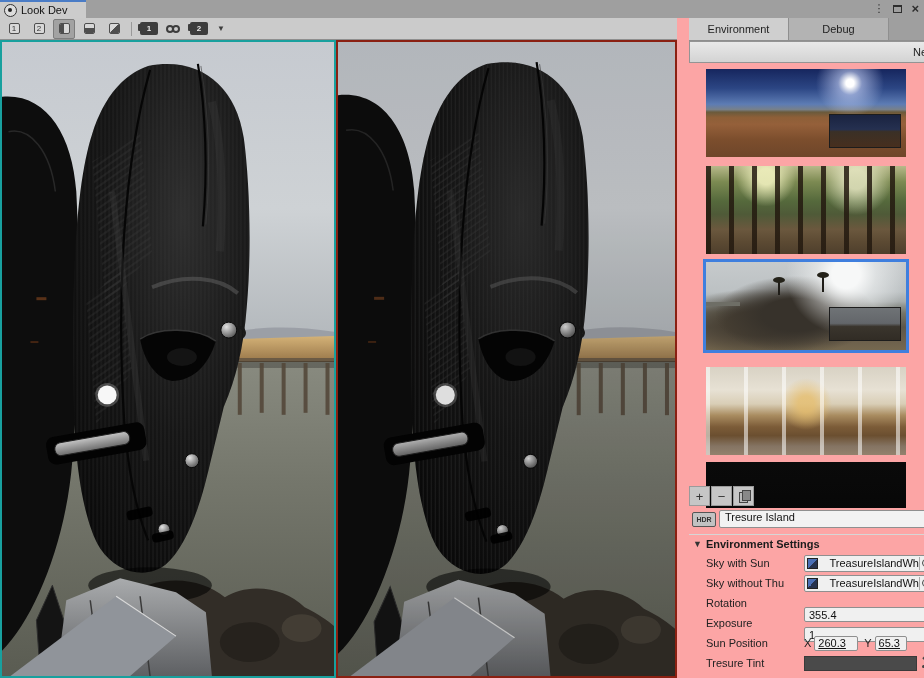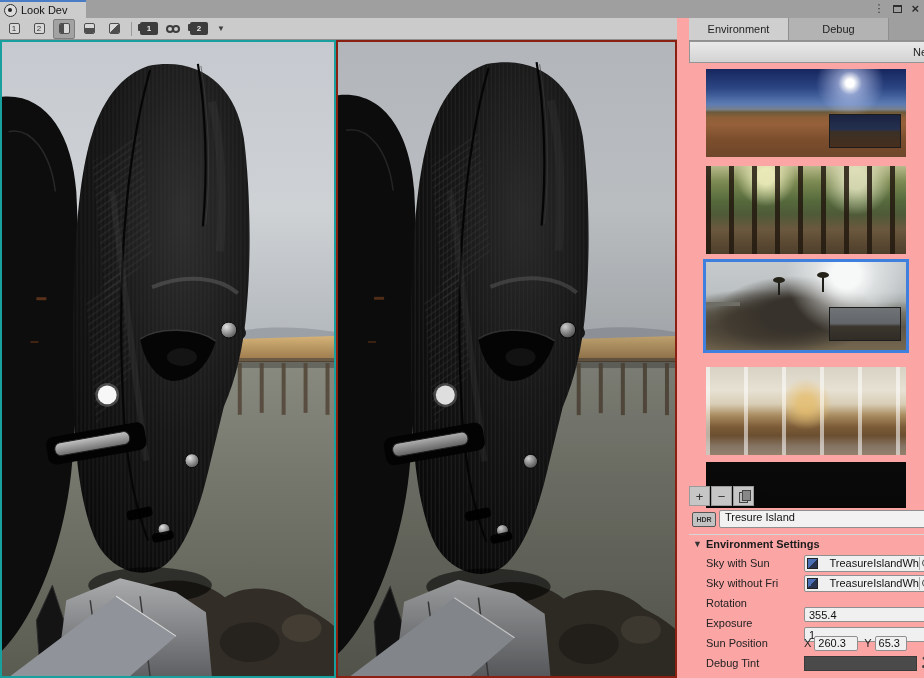--- a/index.html
+++ b/index.html
@@ -108,21 +108,21 @@
   .srow{height:20px;flex:none;display:flex;align-items:center;padding-left:17px;color:#222;}
   .srow .slabel{width:98px;flex:none;}
   .objfield{width:128px;height:15px;background:#f0f0f0;border:1px solid #8f8f8f;border-radius:2px;display:flex;align-items:center;overflow:hidden;text-align:right;}
   .tex-ico{width:9px;height:9px;margin:0 2px;flex:none;background:linear-gradient(135deg,#4a6fb5 0 50%,#26324e 50%);border:1px solid #222;}
   .obj-text{flex:1;white-space:nowrap;overflow:hidden;color:#111;}
   .picker{width:13px;height:13px;flex:none;border-left:1px solid #aaa;position:relative;}
   .picker::before{content:"";position:absolute;left:2px;top:2px;width:8px;height:8px;border:1px solid #444;border-radius:50%;box-sizing:border-box;}
   .picker::after{content:"";position:absolute;left:5.5px;top:5.5px;width:2px;height:2px;background:#444;border-radius:50%;}
   .numfield{width:128px;height:15px;background:#f0f0f0;border:1px solid #8f8f8f;border-radius:2px;display:flex;align-items:center;padding:0 4px;box-sizing:border-box;color:#111;margin-top:23px;}
   .mini-label{margin-right:3px;color:#222;}
-  .minifield{height:15px;background:#f0f0f0;border:1px solid #8f8f8f;border-radius:2px;display:flex;align-items:center;padding:0 3px;box-sizing:border-box;color:#111;}
+  .minifield{height:15px;background:#f0f0f0;border:1px solid #8f8f8f;border-radius:2px;display:flex;align-items:center;padding:0 3px;box-sizing:border-box;color:#111;text-decoration:underline;}
   .xfield{width:52px;margin-right:6px;}
   .yfield{width:38px;margin-right:16px;}
   .sun-btn{width:16px;height:16px;position:relative;}
   .sun-core{position:absolute;left:5px;top:5px;width:6px;height:6px;border-radius:50%;background:#333;
     box-shadow:0 -6px 0 -2px #333,0 6px 0 -2px #333,-6px 0 0 -2px #333,6px 0 0 -2px #333,
     4px 4px 0 -2.4px #333,-4px 4px 0 -2.4px #333,4px -4px 0 -2.4px #333,-4px -4px 0 -2.4px #333;}
   .swatch{width:112px;height:13px;border:1px solid #3a3a3a;}
   .dropper{width:16px;height:16px;margin-left:3px;position:relative;}
   .dropper::before{content:"";position:absolute;left:3px;top:3px;width:10px;height:2px;background:#444;transform:rotate(-45deg);transform-origin:left center;}
   .dropper::after{content:"";position:absolute;left:2px;bottom:3px;width:3px;height:3px;background:#444;border-radius:50%;}
@@ -372,21 +372,21 @@
 
     <div class="srow">
       <span class="slabel">Sky with Sun</span>
       <div class="objfield">
         <span class="tex-ico"></span>
         <span class="obj-text">TreasureIslandWh</span>
         <span class="picker"></span>
       </div>
     </div>
     <div class="srow">
-      <span class="slabel">Sky without Fri</span>
+      <span class="slabel">Sky without Thu</span>
       <div class="objfield">
         <span class="tex-ico"></span>
         <span class="obj-text">TreasureIslandWh</span>
         <span class="picker"></span>
       </div>
     </div>
     <div class="srow">
       <span class="slabel">Rotation</span>
       <div class="numfield">
         <span>355.4</span>
@@ -406,18 +406,18 @@
       </div>
       <span class="mini-label">Y</span>
       <div class="minifield yfield">
         <span>65.3</span>
       </div>
       <div class="sun-btn">
         <span class="sun-core"></span>
       </div>
     </div>
     <div class="srow">
-      <span class="slabel">Debug Tint</span>
+      <span class="slabel">Tresure Tint</span>
       <div class="swatch" style="background:#4a4a4a" title="#4a4a4a"></div>
       <div class="dropper"></div>
     </div>
   </div>
 </div>
 
 </body></html>

